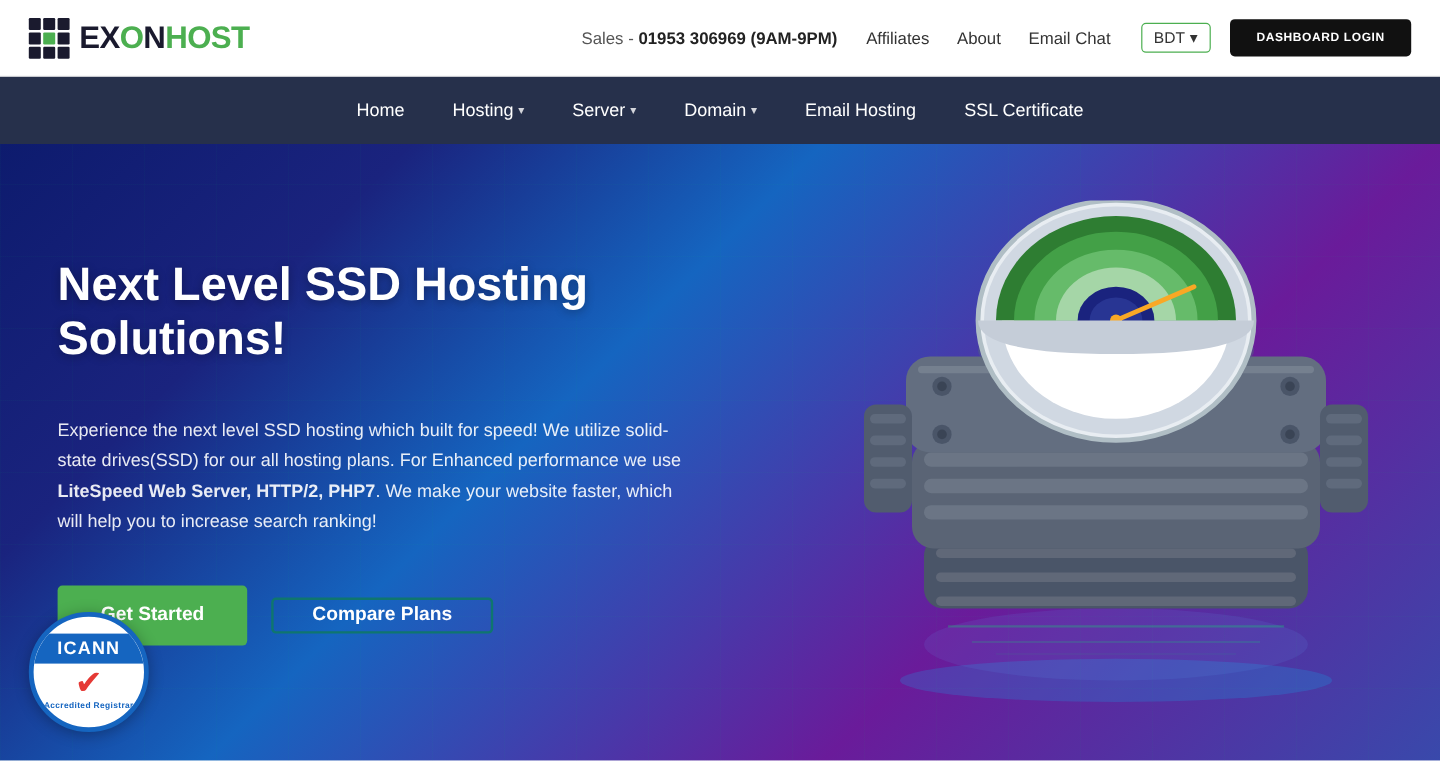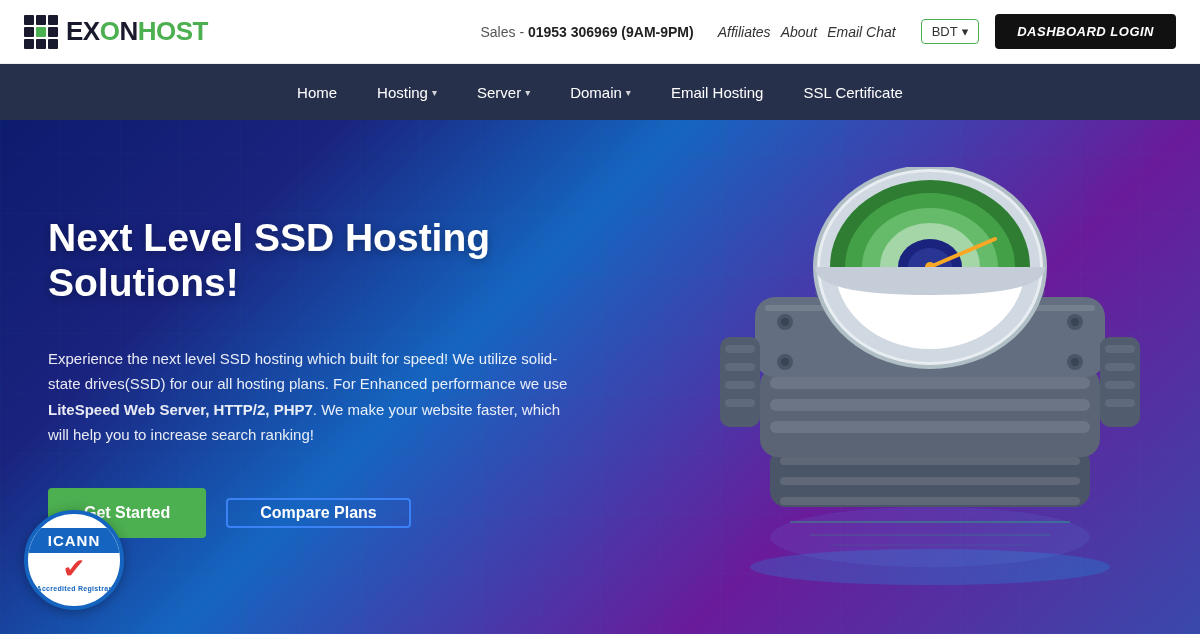--- a/index.html
+++ b/index.html
@@ -47,22 +47,21 @@
     }
     .sales-info {
       font-size: 14px;
       color: #555;
       margin-right: 16px;
     }
     .sales-info strong { color: #222; }
     .top-links {
       display: flex;
       align-items: center;
-      gap: 10px;
-      font-style: italic;
+      gap: 23px;
     }
     .top-links a {
       text-decoration: none;
       color: #333;
       font-size: 14px;
       font-weight: 500;
     }
     .currency-btn {
       border: 1.5px solid #4caf50;
       color: #333;
@@ -74,28 +73,27 @@
       display: flex;
       align-items: center;
       gap: 4px;
       margin-left: 17px;
     }
     .dashboard-btn {
       background: #111;
       color: #fff;
       border: none;
       padding: 10px 22px;
-      font-size: 13px;
+      font-size: 10px;
       font-weight: 700;
       letter-spacing: 0.5px;
       border-radius: 4px;
       cursor: pointer;
       margin-left: 8px;
       white-space: nowrap;
-      font-style: italic;
     }
 
     
     .nav-bar {
       background: rgba(20, 30, 60, 0.92);
       display: flex;
       align-items: center;
       justify-content: center;
       gap: 40px;
       height: 56px;
@@ -171,21 +169,21 @@
       border: none;
       padding: 16px 36px;
       font-size: 16px;
       font-weight: 700;
       border-radius: 4px;
       cursor: pointer;
     }
     .btn-compare {
       background: transparent;
       color: #fff;
-      border: 2px solid #3b82f6;
+      border: 2px solid #0f766e;
       padding: 4px 32px;
       font-size: 16px;
       font-weight: 700;
       border-radius: 4px;
       cursor: pointer;
     }
 
     
     .icann-badge {
       position: absolute;

